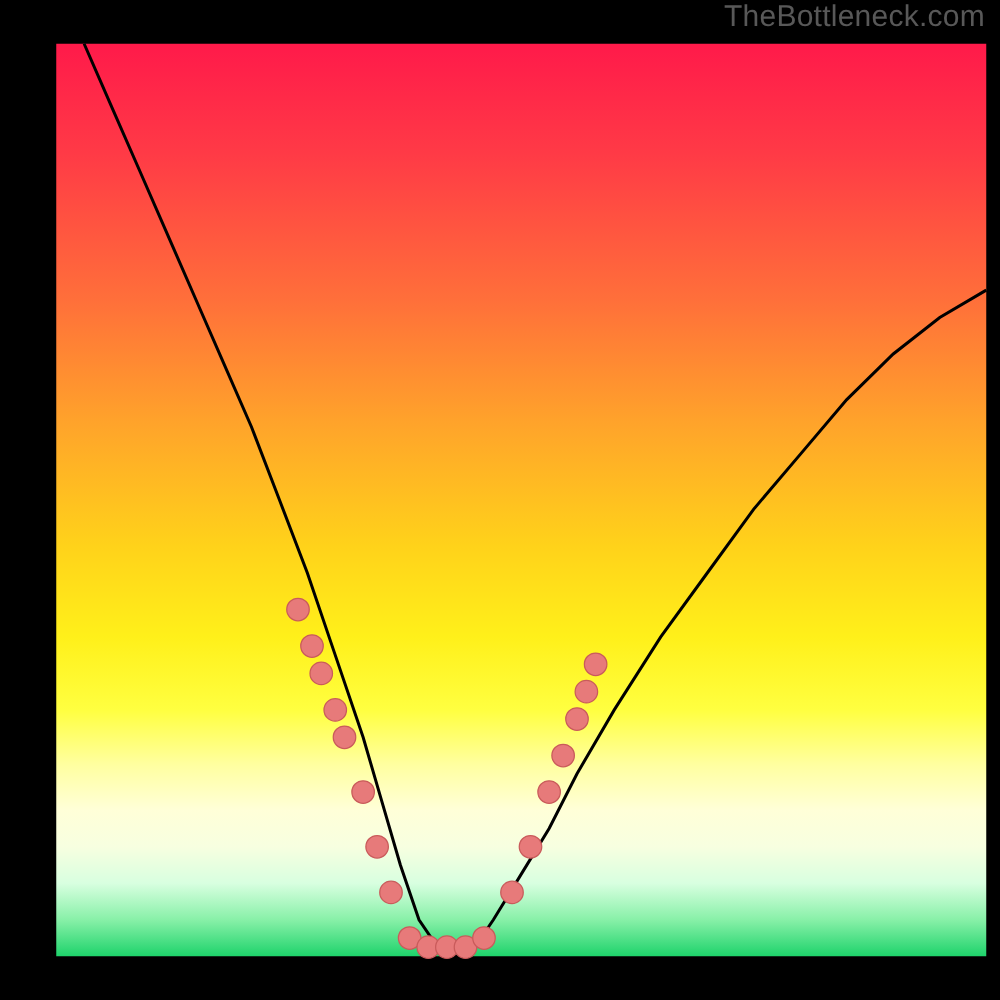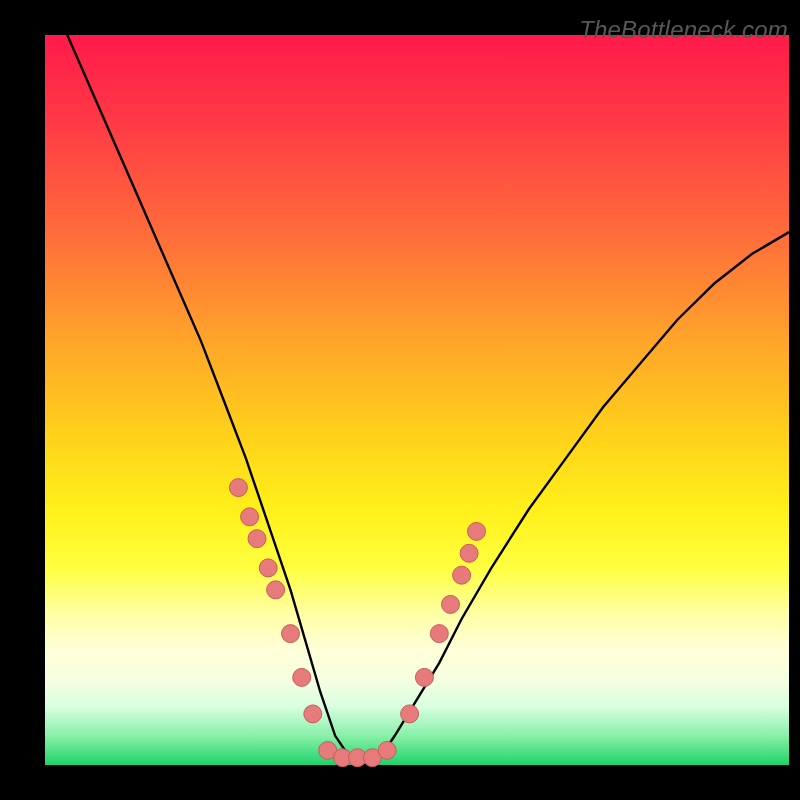--- a/index.html
+++ b/index.html
@@ -34,28 +34,27 @@
       #ffffa0 79%,
       #ffffd8 84%,
       #f7ffe0 88%,
       #d8ffe0 92%,
       #88f0a8 96%,
       #1ed36b 100%
     );
   }
   .watermark {
     position: absolute;
-    top: 16px;
+    top: 0;
     right: 12px;
     color: #585858;
     font-size: 24px;
     font-weight: 500;
     letter-spacing: 0.2px;
     user-select: none;
-    font-style: italic;
   }
   svg.overlay {
     position: absolute;
     left: 45px;
     top: 35px;
     width: 744px;
     height: 730px;
     overflow: visible;
   }
 </style>

